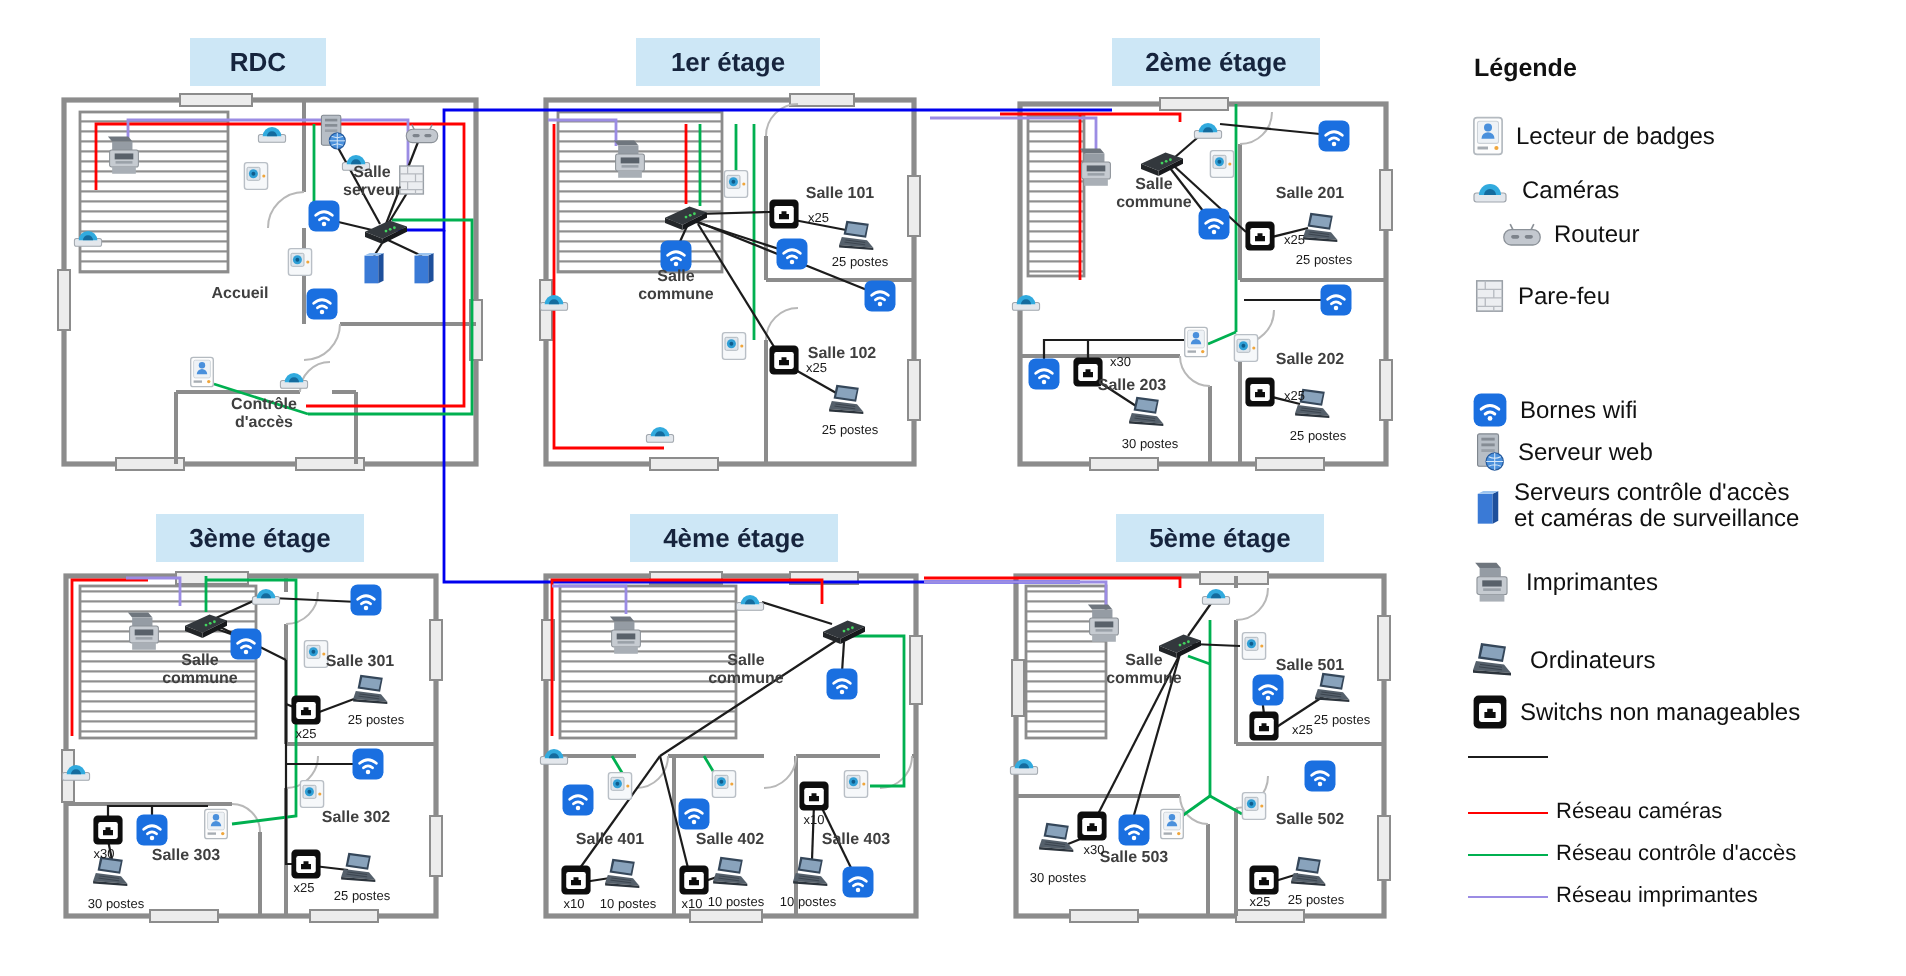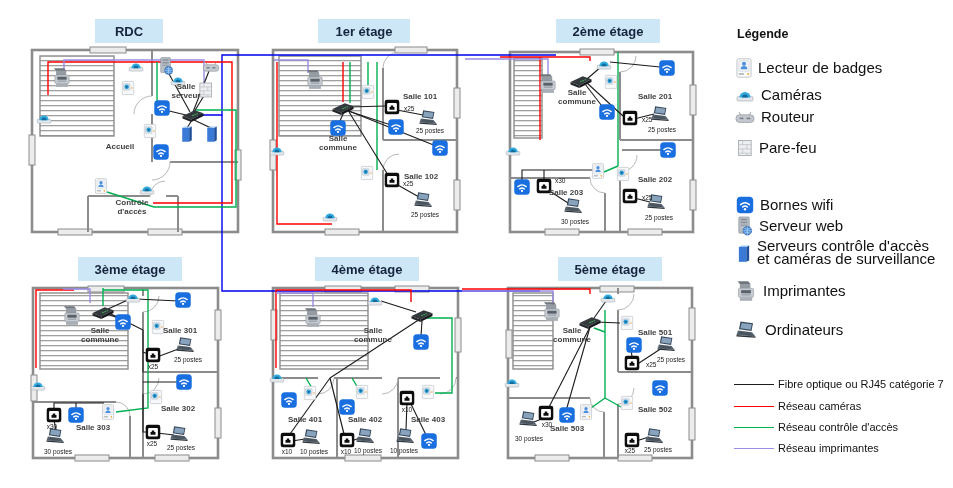--- a/index.html
+++ b/index.html
@@ -2,21 +2,21 @@
 <html><head>
 <meta charset="utf-8">
 <style>
   html,body{margin:0;padding:0;background:#fff;}
   #stage{position:relative;width:953px;height:488px;background:#fff;overflow:hidden;
          font-family:"Liberation Sans",sans-serif;}
   #diagram{position:absolute;left:0;top:0;}
   #legend{position:absolute;left:734px;top:0;width:219px;height:488px;}
   .lg-title{position:absolute;left:3px;top:27px;font-size:12.5px;font-weight:bold;color:#111;}
   .lg-item{position:absolute;display:flex;align-items:center;gap:6px;color:#111;}
-  .lg-item .lbl{font-size:15px;line-height:12.5px;white-space:pre-line;}
+  .lg-item .lbl{font-size:12px;line-height:12.5px;white-space:pre-line;}
   .lg-ic{flex:0 0 auto;}
   .lg-line{position:absolute;display:flex;align-items:center;color:#111;}
   .lg-line .sw{display:inline-block;width:40px;height:0;border-top:1.6px solid #000;margin-right:4px;}
   .lg-line .lbl{font-size:11px;}
 </style>
 </head>
 <body>
 
 <div id="stage">
   <svg id="diagram" width="953" height="488" viewBox="0 0 953 488">
@@ -486,21 +486,21 @@
           <use href="#s-badge"></use>
         </svg>
       <span class="lbl">Lecteur de badges</span>
     </div>
     <div class="lg-item" style="left:1px;top:88px">
       <svg class="lg-ic" width="20" height="14">
           <use href="#s-camera"></use>
         </svg>
       <span class="lbl">Caméras</span>
     </div>
-    <div class="lg-item" style="left:1px;top:111px">
+    <div class="lg-item" style="left:17px;top:111px">
       <svg class="lg-ic" width="20" height="13">
           <use href="#s-router"></use>
         </svg>
       <span class="lbl">Routeur</span>
     </div>
     <div class="lg-item" style="left:3px;top:139px">
       <svg class="lg-ic" width="16" height="18">
           <use href="#s-firewall"></use>
         </svg>
       <span class="lbl">Pare-feu</span>
@@ -529,24 +529,29 @@
         </svg>
       <span class="lbl">Serveurs contrôle d'accès
 et caméras de surveillance</span>
     </div>
     <div class="lg-item" style="left:1px;top:320px">
       <svg class="lg-ic" width="24" height="20">
           <use href="#s-laptop"></use>
         </svg>
       <span class="lbl">Ordinateurs</span>
     </div>
+    <div class="lg-item" style="left:2px;top:347px">
+      <svg class="lg-ic" width="18" height="18">
+          <use href="#s-uswitch"></use>
+        </svg>
+      <span class="lbl">Switchs non manageables</span>
+    </div>
 
     <div class="lg-line" style="left:0px;top:378px">
       <span class="sw" style="border-top-color: rgb(28, 28, 28);"></span>
-      <span class="lbl">Fibre optique ou RJ45 catégorie 7</span>
     </div>
     <div class="lg-line" style="left:0px;top:400px">
       <span class="sw" style="border-top-color: rgb(255, 0, 0);"></span>
       <span class="lbl">Réseau caméras</span>
     </div>
     <div class="lg-line" style="left:0px;top:421px">
       <span class="sw" style="border-top-color: rgb(0, 176, 80);"></span>
       <span class="lbl">Réseau contrôle d'accès</span>
     </div>
     <div class="lg-line" style="left:0px;top:442px">

